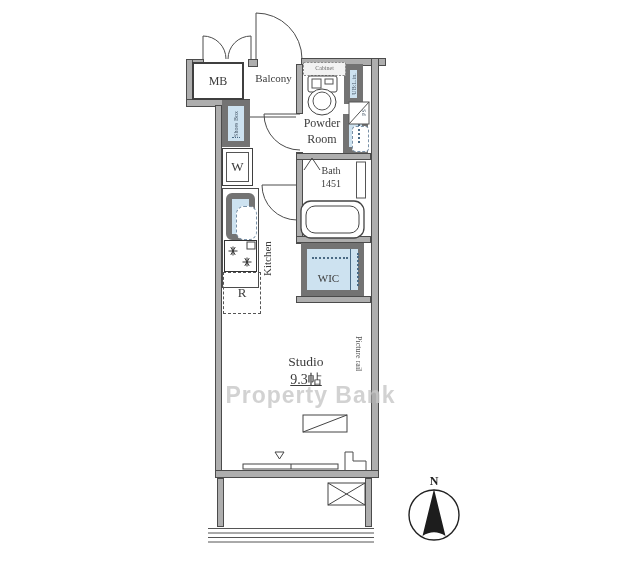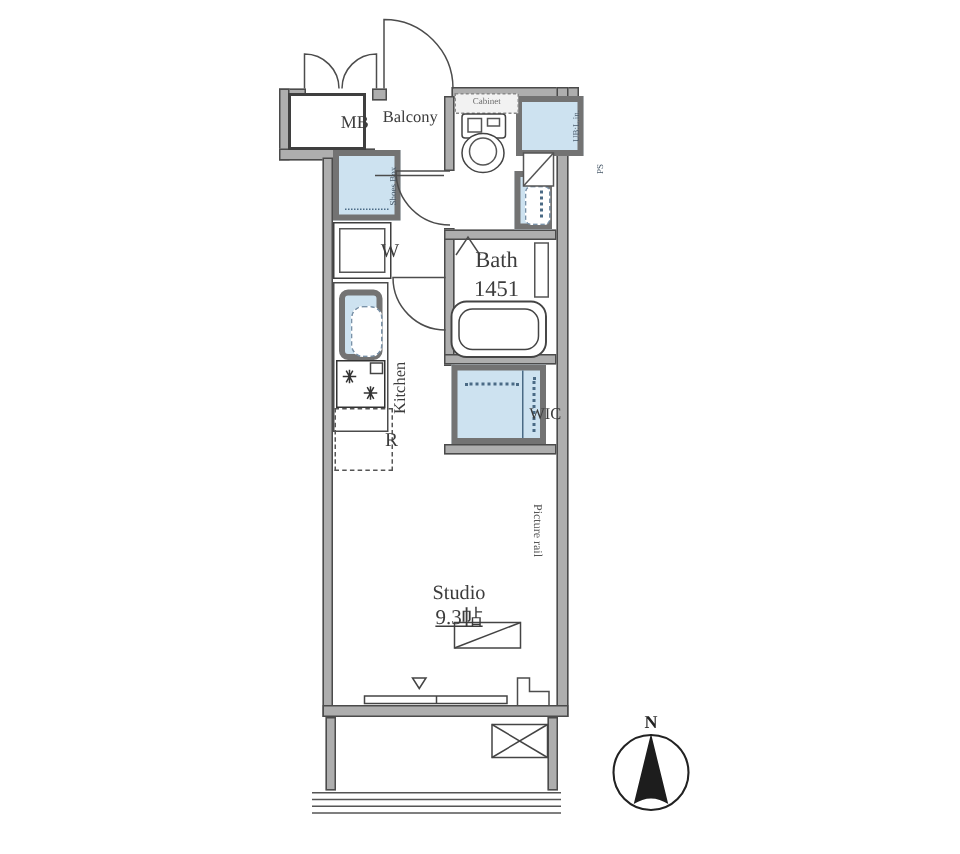--- a/index.html
+++ b/index.html
@@ -1,22 +1,22 @@
 <!DOCTYPE html>
 <html><head>
 <meta charset="utf-8">
 <style>
   html,body{margin:0;padding:0;background:#fff;}
   #stage{position:relative;width:640px;height:569px;background:#fff;overflow:hidden;
          font-family:"Liberation Serif", serif;color:#3c3c3c;}
   .wall{position:absolute;background:#aeaeae;border:1px solid #4b4b4b;box-sizing:border-box;}
-  .fix{position:absolute;background:#cde2f0;border:4px solid #737373;box-sizing:border-box;}
+  .fix{position:absolute;background:#cde2f0;border:6px solid #737373;box-sizing:border-box;}
   .box{position:absolute;background:#fff;border:1px solid #4c4c4c;box-sizing:border-box;}
   .lbl{position:absolute;color:#3c3c3c;line-height:1.2;}
-  .ctr{display:flex;align-items:center;justify-content:center;padding-left:37px;}
+  .ctr{display:flex;align-items:center;justify-content:center;}
   .rot-ccw{transform:rotate(-90deg);white-space:nowrap;}
   svg{position:absolute;left:0;top:0;}
   .layer{position:absolute;left:0;top:0;width:640px;height:569px;pointer-events:none;}
   .tiny{font-size:6px;letter-spacing:0;color:#4a5b6b;}
   .watermark{position:absolute;font-family:"Liberation Sans", sans-serif;font-weight:bold;
              color:#c8c8c8;opacity:.8;letter-spacing:1px;font-size:23px;text-align:center;}
   .dots-h{position:absolute;border-top:2px dotted #4a6a85;}
   .dots-v{position:absolute;border-left:2px dotted #4a6a85;}
   .divid{position:absolute;border-left:1px solid #4a6a85;}
 </style>
@@ -149,32 +149,37 @@
   </svg>
 
   <div class="lbl" style="left:250px;top:72px;width:47px;text-align:center;font-size:11px;">Balcony</div>
 
   <div class="lbl tiny" style="left:303px;top:65px;width:43px;text-align:center;color:#6e6e6e;">Cabinet</div>
 
   <div class="lbl ctr" style="left:358px;top:103px;width:12px;height:20px;">
     <span class="rot-ccw tiny">PS</span>
   </div>
 
+  <div class="lbl" style="left:294px;top:116px;width:56px;text-align:center;font-size:12px;line-height:1.3;">
+    <div>Powder</div>
+    <div>Room</div>
+  </div>
 
-  <div class="lbl" style="left:302px;top:165px;width:58px;text-align:center;font-size:15px;line-height:1.25;">
+  <div class="lbl" style="left:302px;top:165px;width:58px;text-align:center;font-size:10px;line-height:1.25;">
     <div>Bath</div>
     <div>1451</div>
   </div>
 
   <div class="lbl" style="left:261px;top:276px;width:80px;height:13px;font-size:11px;transform:rotate(-90deg);transform-origin:0 0;">Kitchen</div>
 
-  <div class="lbl" style="left:268px;top:354px;width:76px;text-align:center;margin-top:33px;">
+  <div class="lbl" style="left:268px;top:354px;width:76px;text-align:center;">
     <div style="font-size:13.5px;">Studio</div>
     <div style="font-size:14px;margin-top:2px;text-decoration:underline;">9.3帖</div>
   </div>
 
   <div class="lbl" style="left:363px;top:336px;width:80px;height:10px;font-size:8px;color:#555;transform:rotate(90deg);transform-origin:0 0;">Picture rail</div>
 
 
   <div class="lbl" style="left:426px;top:474px;width:16px;text-align:center;font-size:12px;font-weight:600;color:#222;">N</div>
 
+  <div class="watermark" style="left:198px;top:382px;width:225px;">Property Bank</div>
 
 </div>
 
 </body></html>

